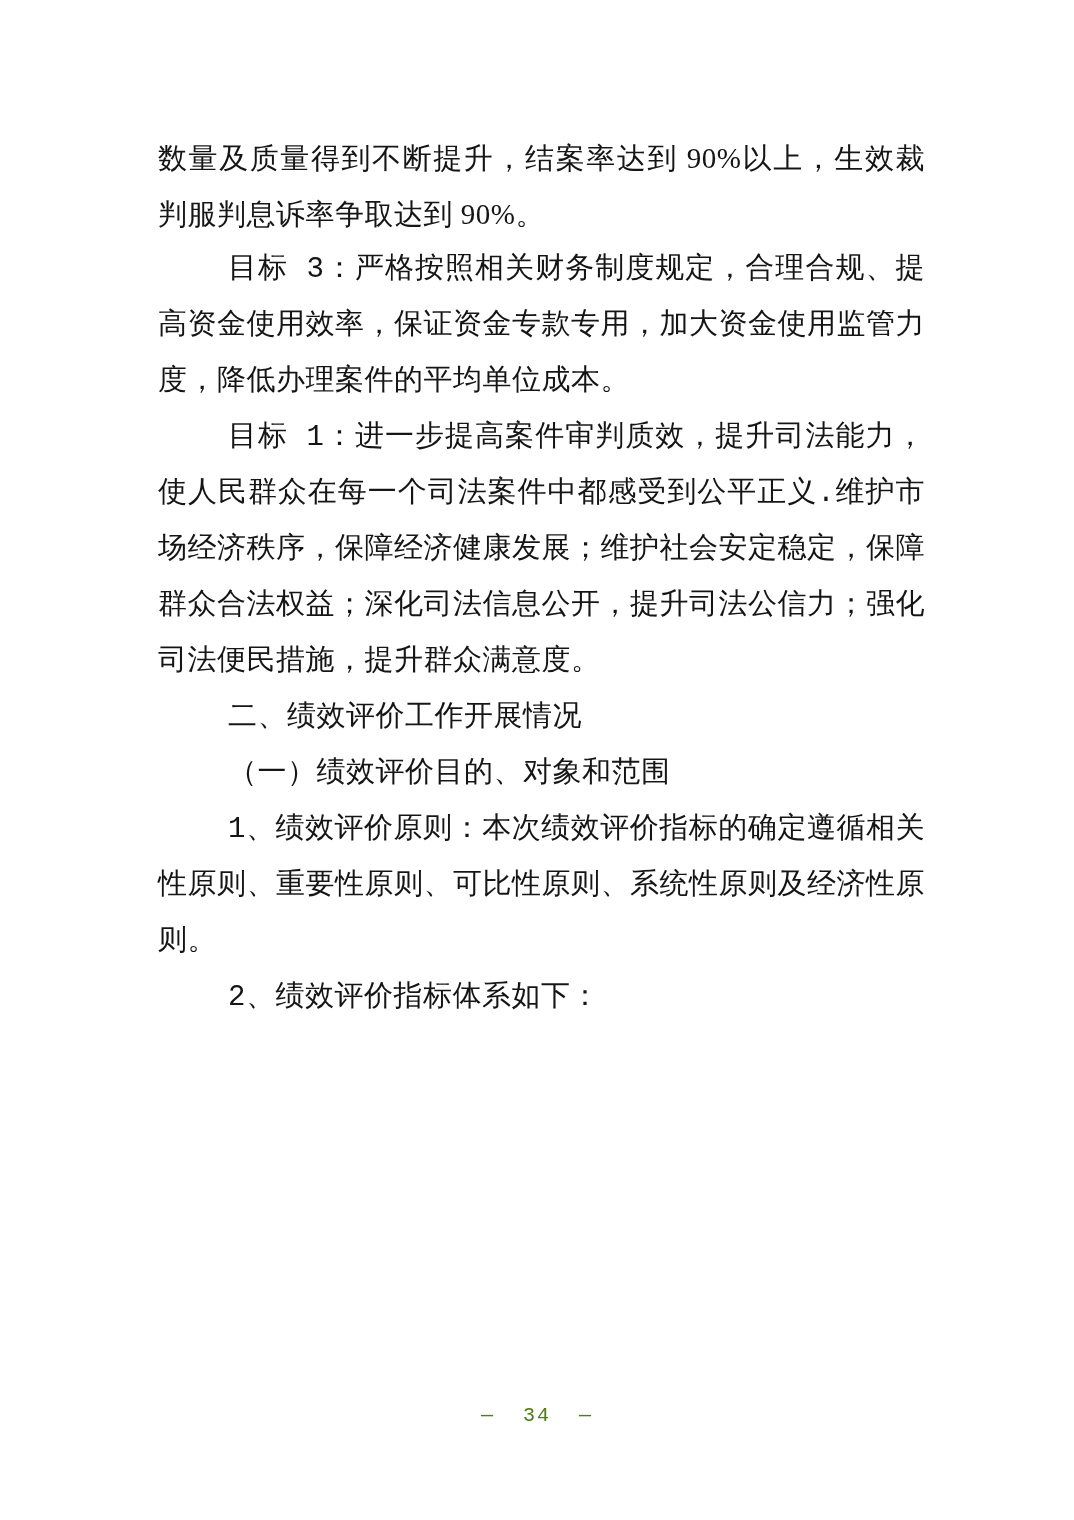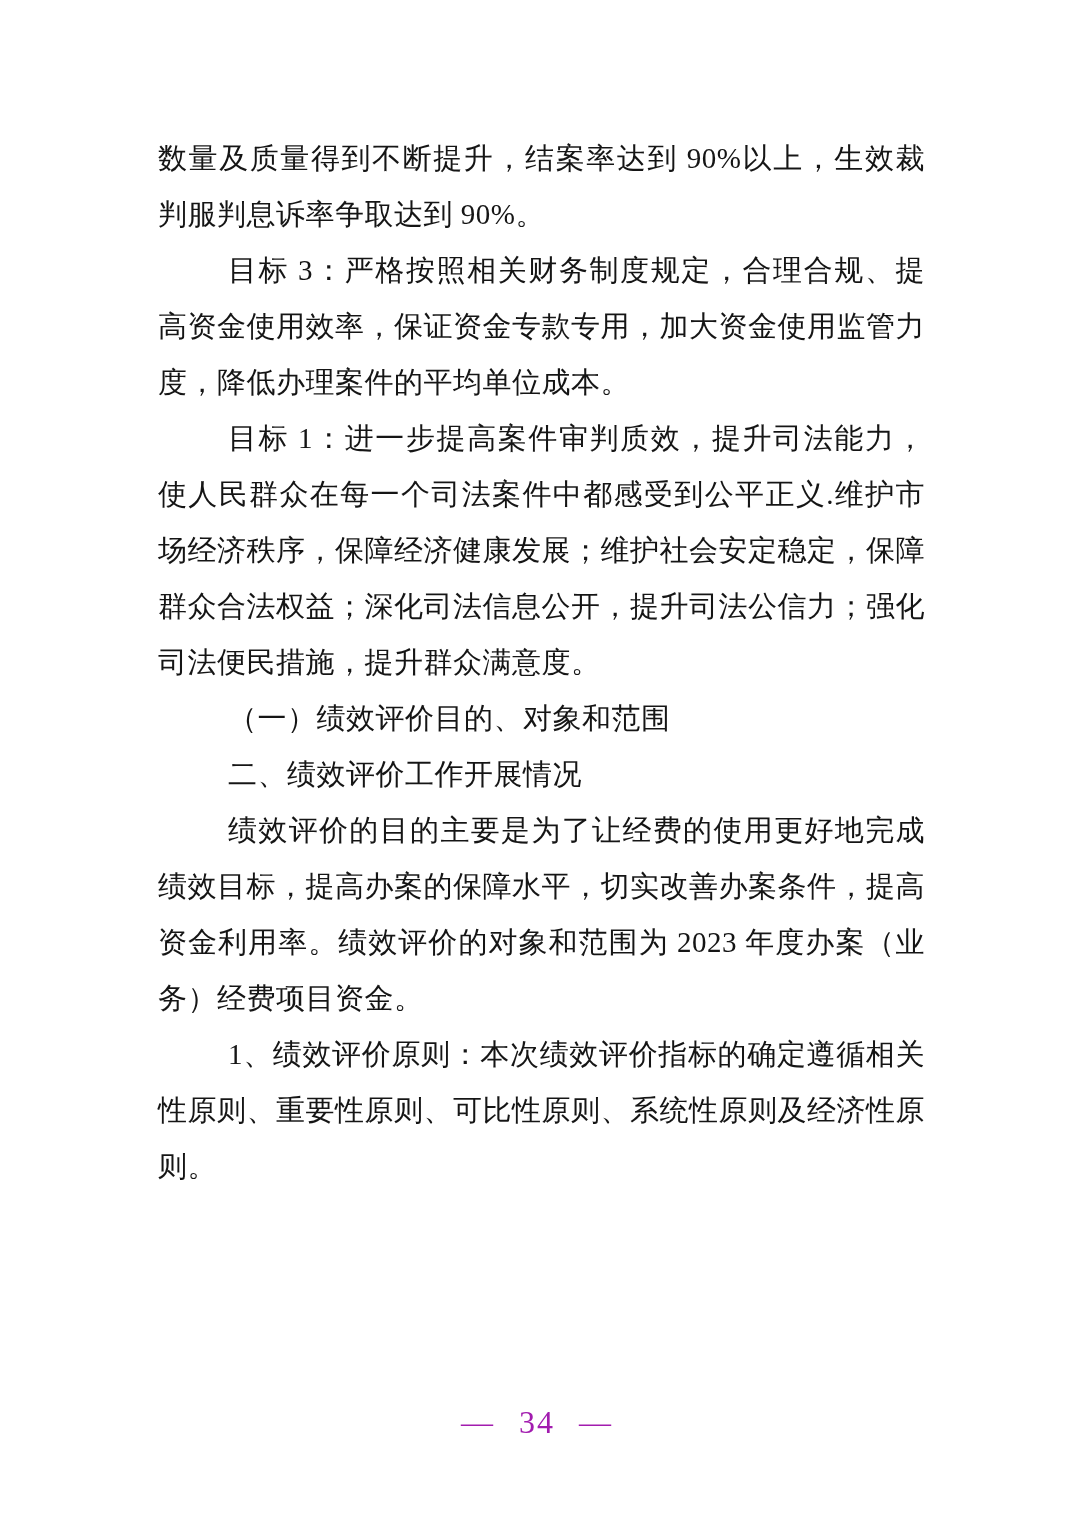--- a/index.html
+++ b/index.html
@@ -26,52 +26,53 @@
     text-align: justify;
     text-justify: inter-ideograph;
     letter-spacing: 0.5px;
   }
   .content p {
     margin: 0;
     padding: 0;
   }
   .content p.indent {
     text-indent: 70px;
+    font-family: Liberation Mono, monospace;
   }
   .content p.no-indent {
     text-indent: 0;
   }
   .footer {
     position: absolute;
     left: 0;
     top: 1404px;
     width: 100%;
     text-align: center;
   }
   .page-number {
     display: inline-block;
-    font-size: 32px;
-    color: #a21caf;
+    font-size: 20px;
+    color: #4d7c0f;
     letter-spacing: 2px;
     word-spacing: 14px;
-    font-family: Liberation Serif, serif;
+    font-family: Liberation Mono, monospace;
   }
 </style>
 </head>
 <body>
 
 <div class="page">
 
   <div class="content">
     <p class="no-indent">数量及质量得到不断提升，结案率达到 90%以上，生效裁判服判息诉率争取达到 90%。</p>
     <p class="indent">目标 3：严格按照相关财务制度规定，合理合规、提高资金使用效率，保证资金专款专用，加大资金使用监管力度，降低办理案件的平均单位成本。</p>
     <p class="indent">目标 1：进一步提高案件审判质效，提升司法能力，使人民群众在每一个司法案件中都感受到公平正义.维护市场经济秩序，保障经济健康发展；维护社会安定稳定，保障群众合法权益；深化司法信息公开，提升司法公信力；强化司法便民措施，提升群众满意度。</p>
+    <p class="indent">二、绩效评价工作开展情况</p>
     <p class="indent">（一）绩效评价目的、对象和范围</p>
-    <p class="indent">二、绩效评价工作开展情况</p>
-    <p class="indent">绩效评价的目的主要是为了让经费的使用更好地完成绩效目标，提高办案的保障水平，切实改善办案条件，提高资金利用率。绩效评价的对象和范围为 2023 年度办案（业务）经费项目资金。</p>
     <p class="indent">1、绩效评价原则：本次绩效评价指标的确定遵循相关性原则、重要性原则、可比性原则、系统性原则及经济性原则。</p>
+    <p class="indent">2、绩效评价指标体系如下：</p>
   </div>
 
   <div class="footer">
     <span class="page-number">— 34 —</span>
   </div>
 
 </div>
 
 </body></html>

